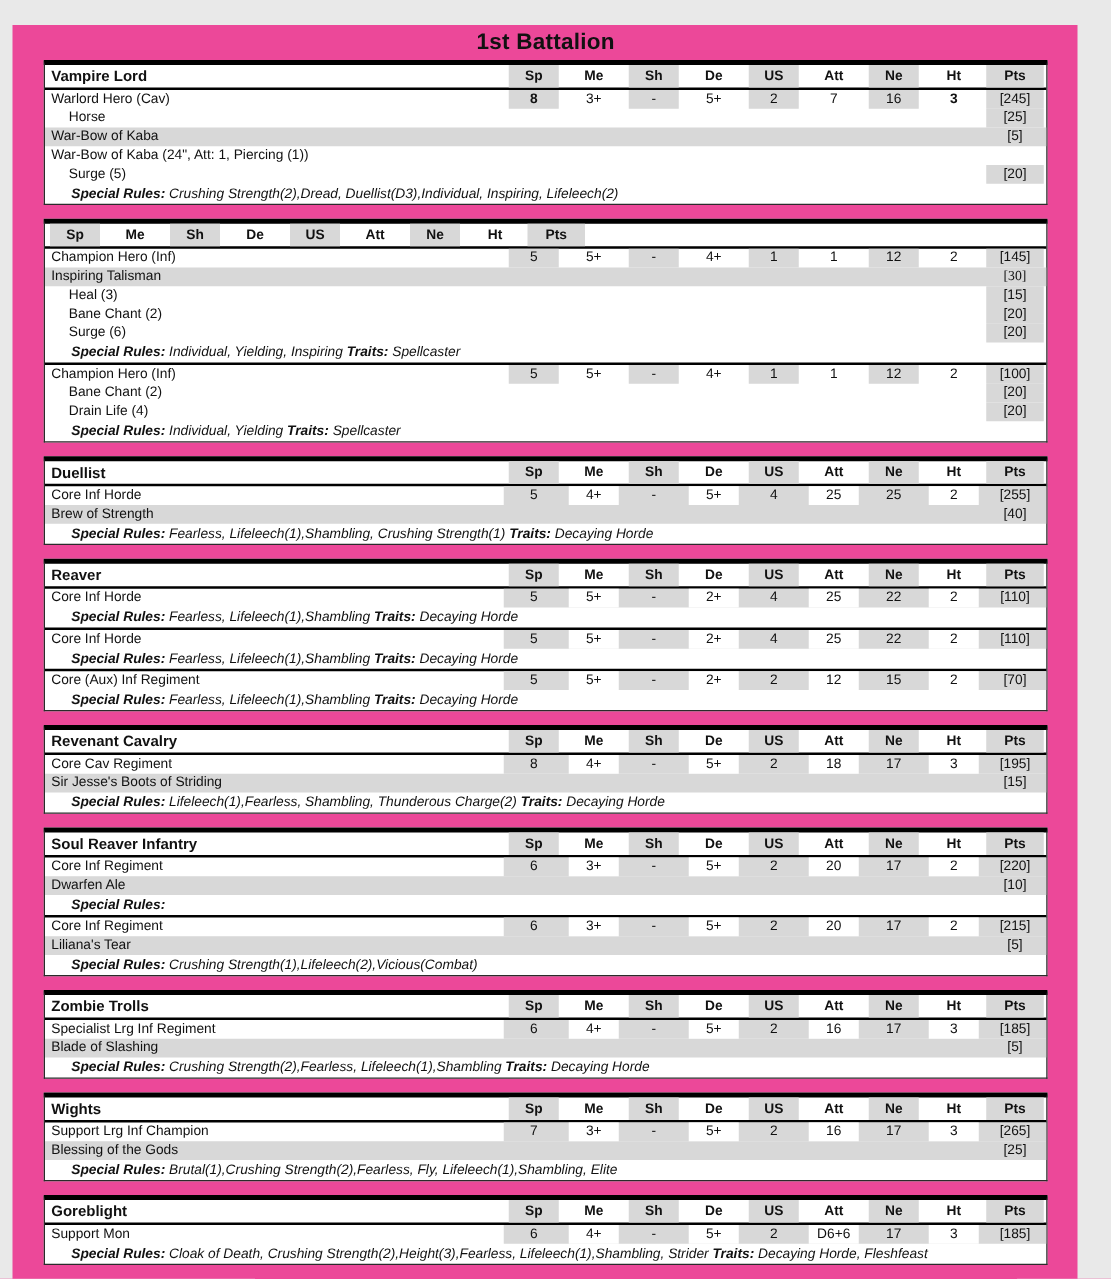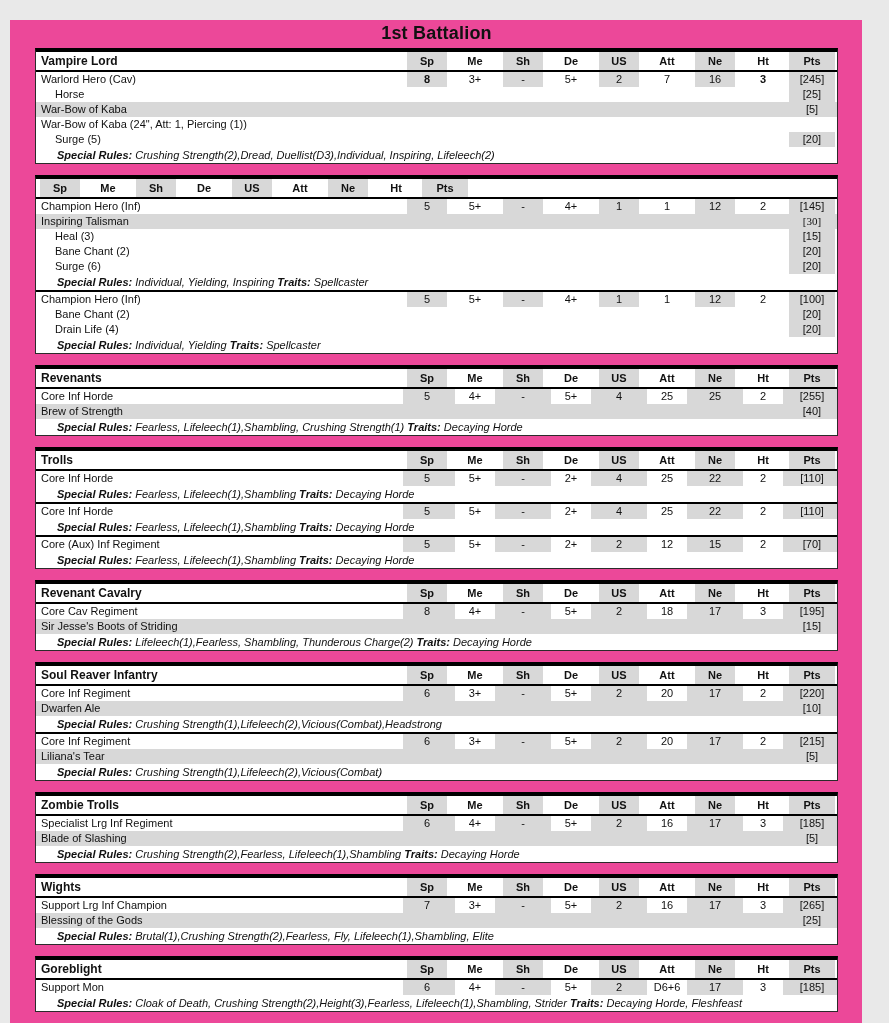--- a/index.html
+++ b/index.html
@@ -339,21 +339,21 @@
             <div class="row sr">
               <span class="sr-b">Special Rules:</span>
               <span>&nbsp;Individual, Yielding</span>
               <span class="sr-b">&nbsp;Traits:</span>
               <span>&nbsp;Spellcaster</span>
             </div>
           </div>
         </div>
         <div class="block">
           <div class="row header-row">
-            <div class="label unit-title">Revenants</div>
+            <div class="label unit-title">Duellist</div>
             <div class="stats">
               <div class="cell">
                 <span class="box shade">Sp</span>
               </div>
               <div class="cell">
                 <span class="box">Me</span>
               </div>
               <div class="cell">
                 <span class="box shade">Sh</span>
               </div>
@@ -421,21 +421,21 @@
             <div class="row sr">
               <span class="sr-b">Special Rules:</span>
               <span>&nbsp;Fearless, Lifeleech(1),Shambling, Crushing Strength(1)</span>
               <span class="sr-b">&nbsp;Traits:</span>
               <span>&nbsp;Decaying Horde</span>
             </div>
           </div>
         </div>
         <div class="block">
           <div class="row header-row">
-            <div class="label unit-title">Trolls</div>
+            <div class="label unit-title">Reaver</div>
             <div class="stats">
               <div class="cell">
                 <span class="box shade">Sp</span>
               </div>
               <div class="cell">
                 <span class="box">Me</span>
               </div>
               <div class="cell">
                 <span class="box shade">Sh</span>
               </div>
@@ -731,21 +731,20 @@
             <div class="row artefact">
               <div class="label">Dwarfen Ale</div>
               <div class="stats" style="width: auto;">
                 <div class="cell pts pts-only">
                   <span class="box">[10]</span>
                 </div>
               </div>
             </div>
             <div class="row sr">
               <span class="sr-b">Special Rules:</span>
-              <span>&nbsp;Crushing Strength(1),Lifeleech(2),Vicious(Combat),Headstrong</span>
             </div>
           </div>
           <div class="entry">
             <div class="row">
               <div class="label"><span>Core Inf Regiment</span></div>
               <div class="stats band">
                 <div class="cell">
                   <span class="box">6</span>
                 </div>
                 <div class="cell">

